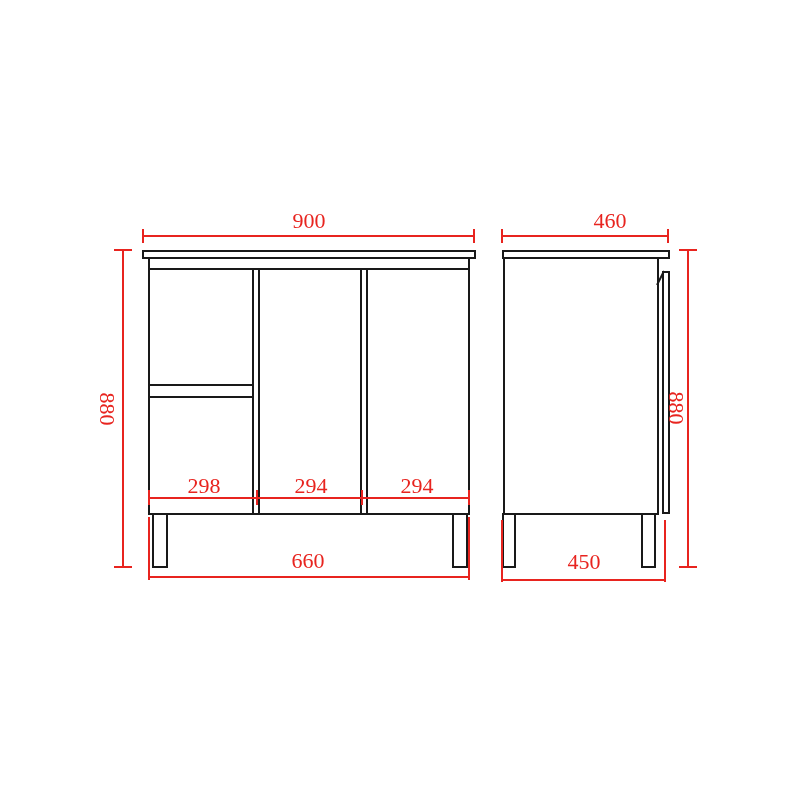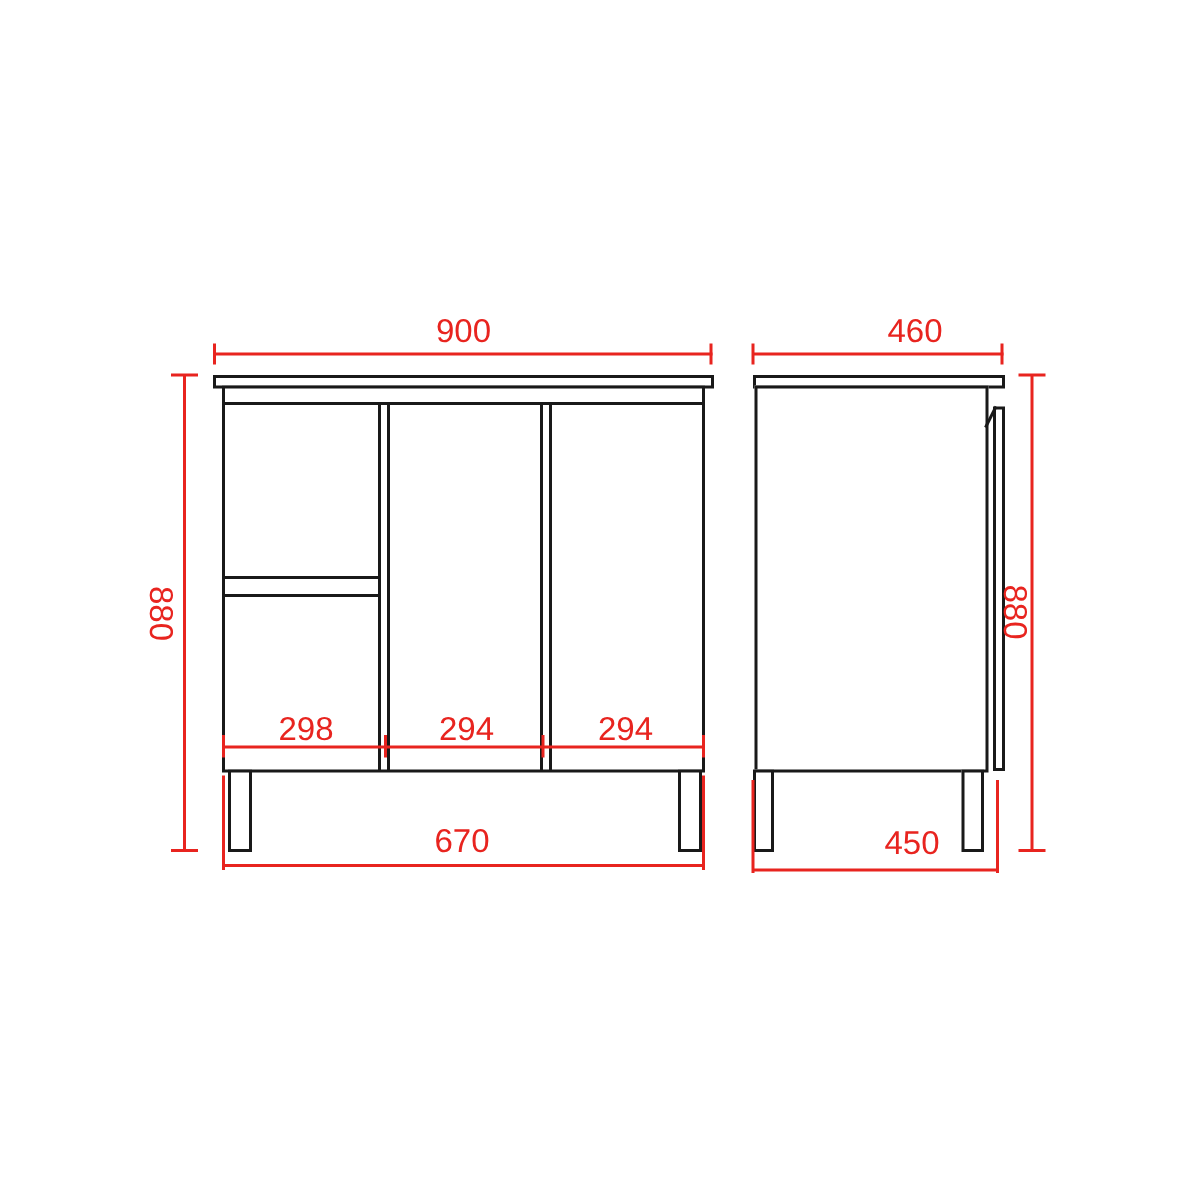--- a/index.html
+++ b/index.html
@@ -1,21 +1,21 @@
 <!DOCTYPE html>
 <html><head>
 <meta charset="utf-8">
 <style>
   html, body { margin: 0; padding: 0; background: #ffffff; }
   #canvas {
     position: relative;
     width: 800px;
     height: 668px;
     background: #ffffff;
-    font-family: Liberation Sans, sans-serif;
+    font-family: Liberation Serif, serif;
     overflow: hidden;
     border-radius: 28px;
   }
   .ln  { position: absolute; background: #191919; }
   .red { position: absolute; background: #e8241f; }
   .box {
     position: absolute;
     border: 2px solid #191919;
     background: #ffffff;
     box-sizing: border-box;
@@ -108,23 +108,23 @@
     <div class="red" style="left:468px; top:490px; width:2px; height:15px;"></div>
     <span class="lbl" style="left:204px; top:486px;">298</span>
     <span class="lbl" style="left:311px; top:486px;">294</span>
     <span class="lbl" style="left:417px; top:486px;">294</span>
   </div>
 
   <div>
     <div class="red" style="left:148px; top:517px; width:2px; height:63px;"></div>
     <div class="red" style="left:468px; top:517px; width:2px; height:63px;"></div>
     <div class="red" style="left:149px; top:576px; width:320px; height:2px;"></div>
-    <span class="lbl" style="left:308px; top:561px;">670</span>
+    <span class="lbl" style="left:308px; top:561px;">660</span>
   </div>
 
   <div>
     <div class="red" style="left:501px; top:520px; width:2px; height:62px;"></div>
     <div class="red" style="left:664px; top:520px; width:2px; height:62px;"></div>
     <div class="red" style="left:502px; top:579px; width:164px; height:2px;"></div>
-    <span class="lbl" style="left:608px; top:562px;">450</span>
+    <span class="lbl" style="left:584px; top:562px;">450</span>
   </div>
 
 </div>
 
 </body></html>

